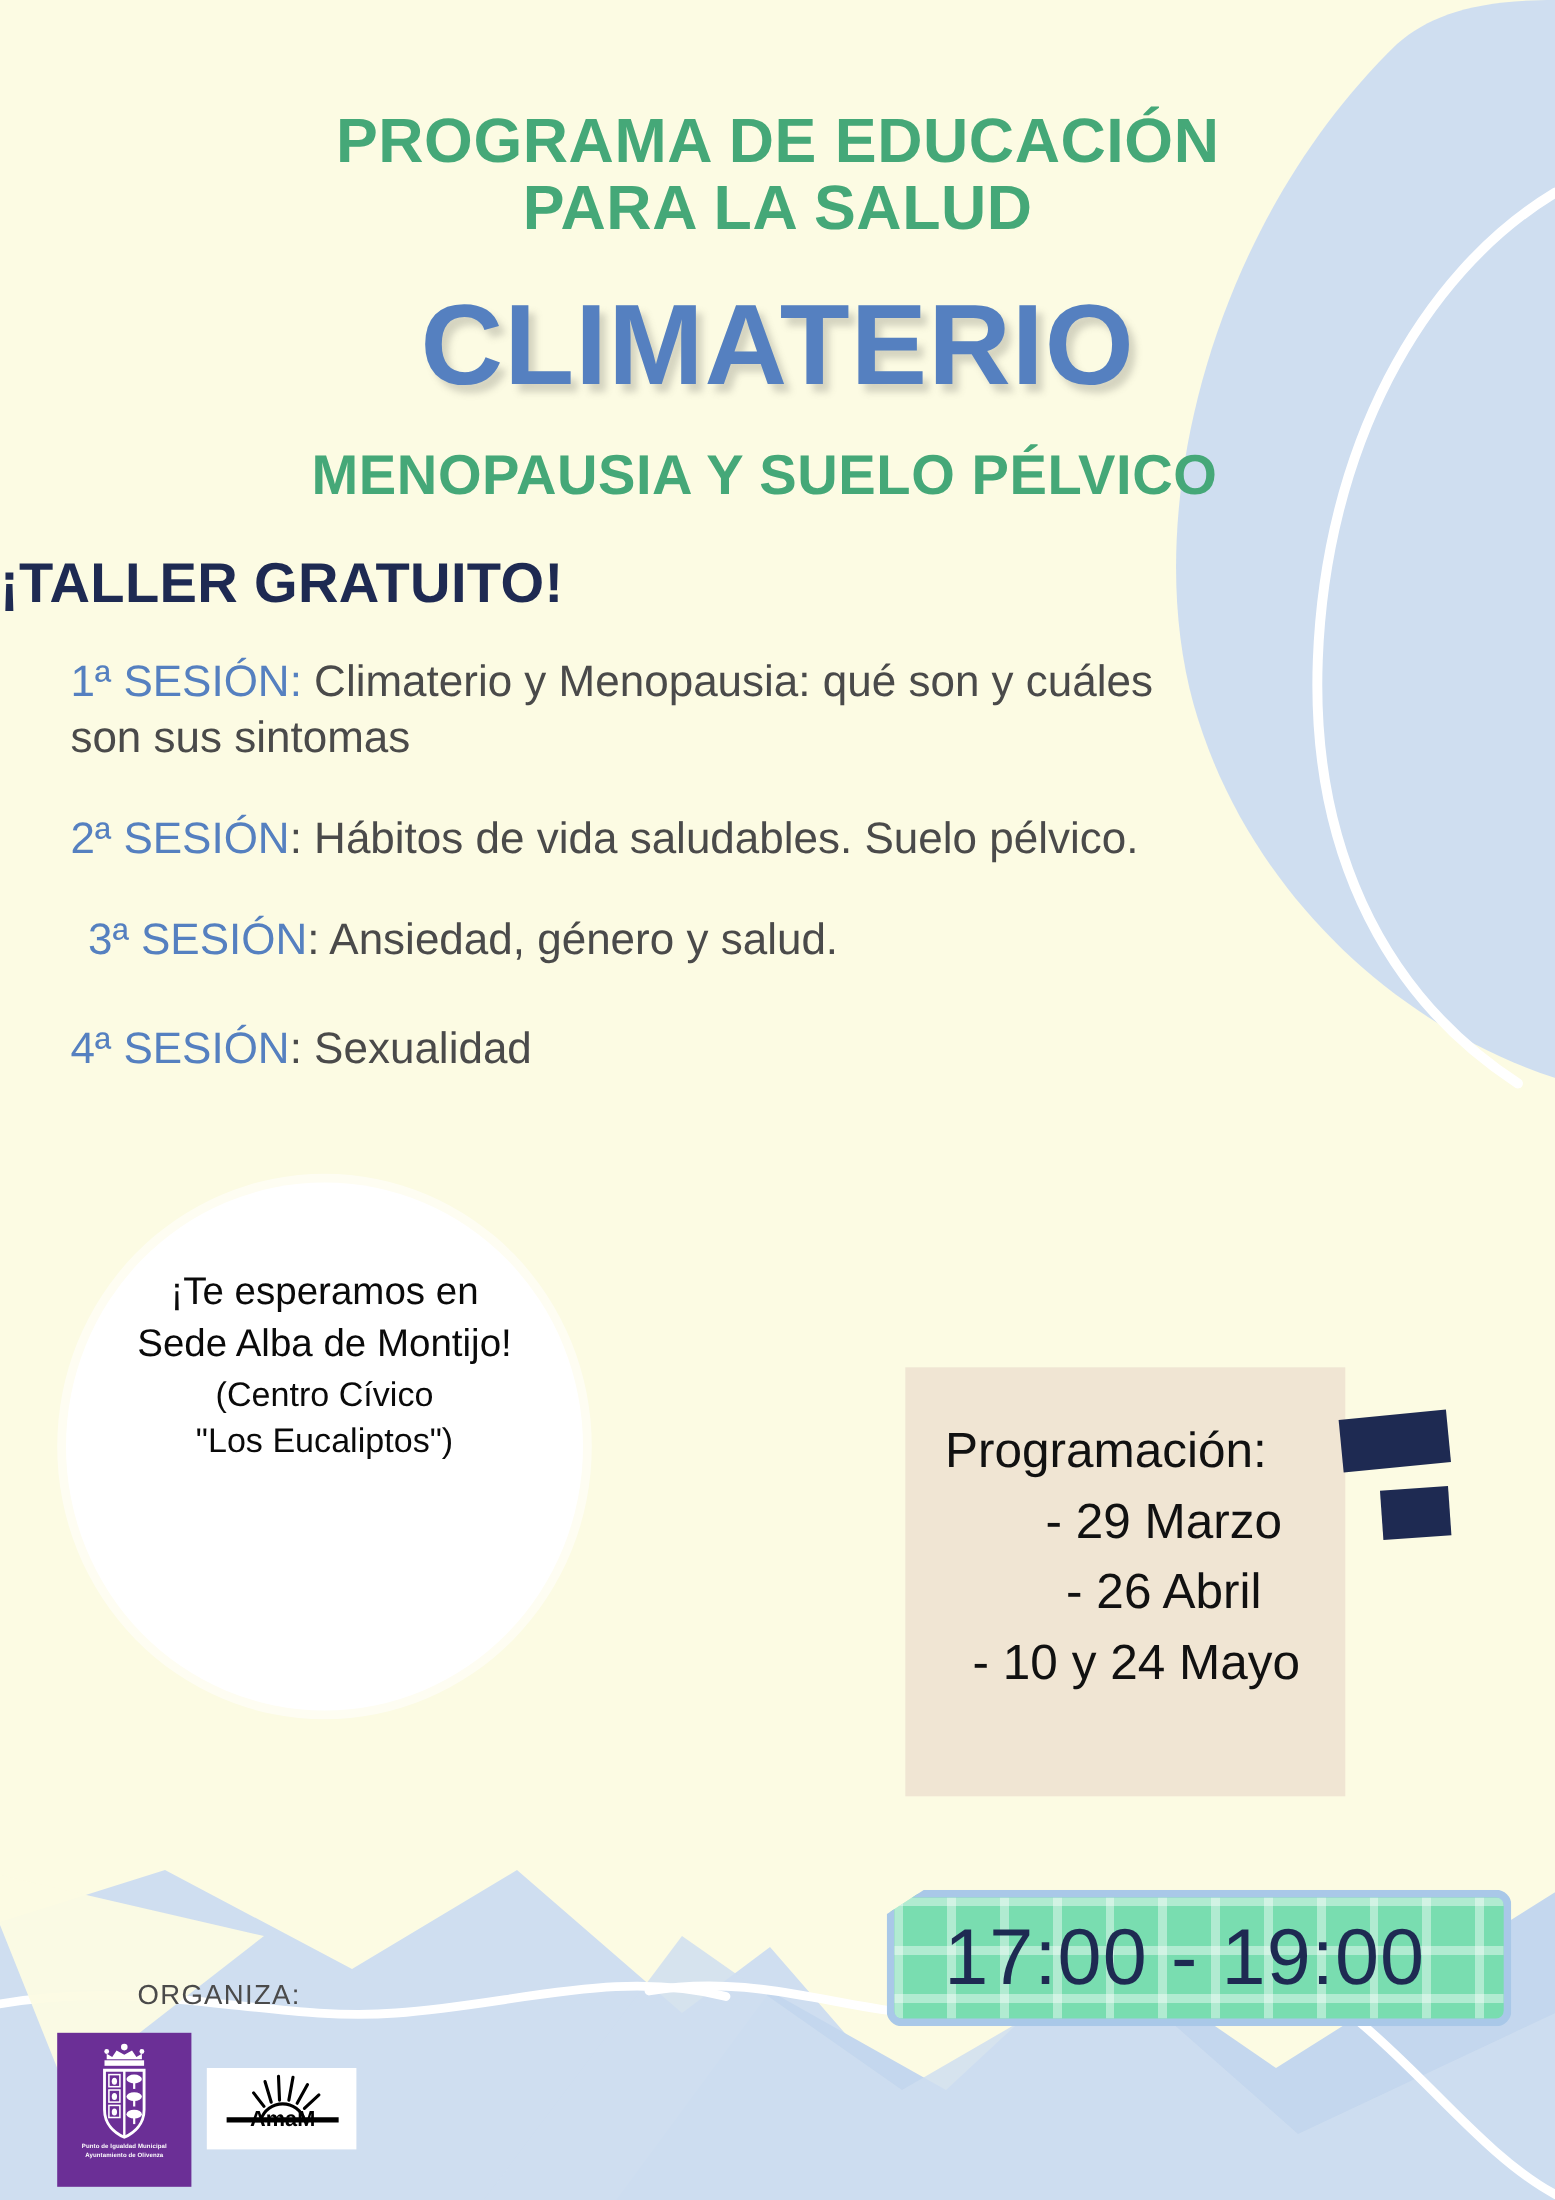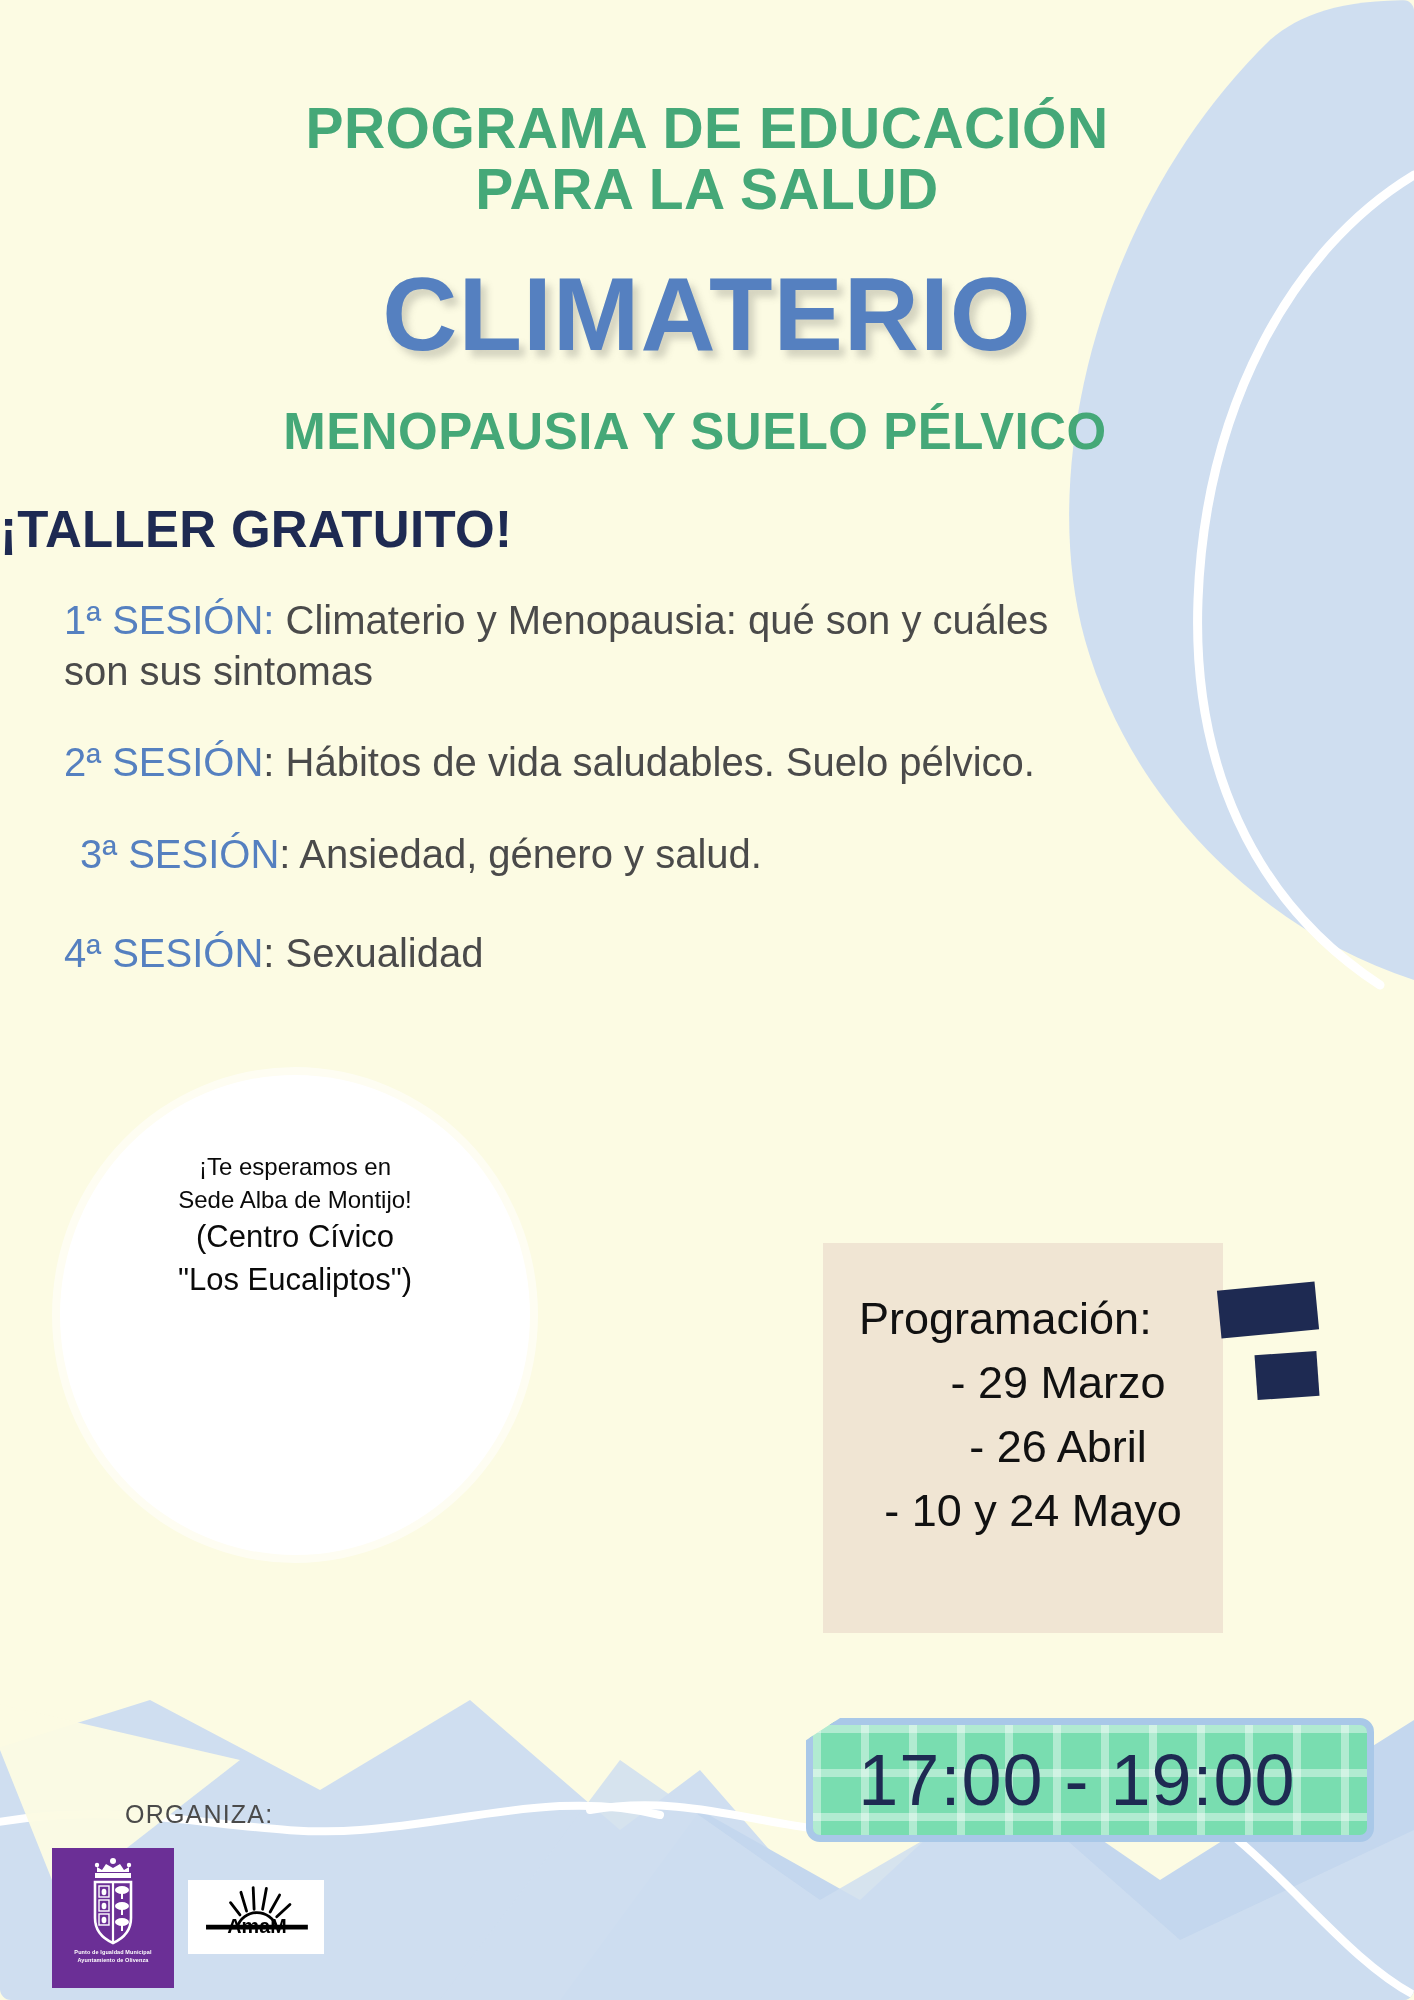--- a/index.html
+++ b/index.html
@@ -8,21 +8,20 @@
     background:#fcfbe3;
     font-family:"Liberation Sans", sans-serif;
     overflow:hidden;
     position:relative;
   }
   #poster{
     position:absolute;inset:0;
     width:1414px;height:2000px;
     overflow:hidden;
     background:#fcfbe3;
-    border-radius:11px;
   }
   
   .bg-layer{position:absolute;inset:0;width:1414px;height:2000px;pointer-events:none;}
 
   
   .content{position:absolute;inset:0;width:1414px;height:2000px;}
 
   
   .kicker{
     position:absolute;left:0;right:0;top:98px;
@@ -91,21 +90,21 @@
   }
   .venue-text{
     position:absolute;
     left:35px;top:1150px;
     width:520px;
     text-align:center;
     color:#0a0a0a;
     font-size:35px;
     line-height:1.38;
   }
-  .venue-text .big{font-size:24px;}
+  .venue-text .big{font-size:35px;}
   .venue-text .small{font-size:31px;display:block;}
 
   .organiza{
     position:absolute;
     left:125px;top:1800px;
     color:#4a4a4a;
     font-size:25px;
     font-weight:normal;
     letter-spacing:1.2px;
   }

